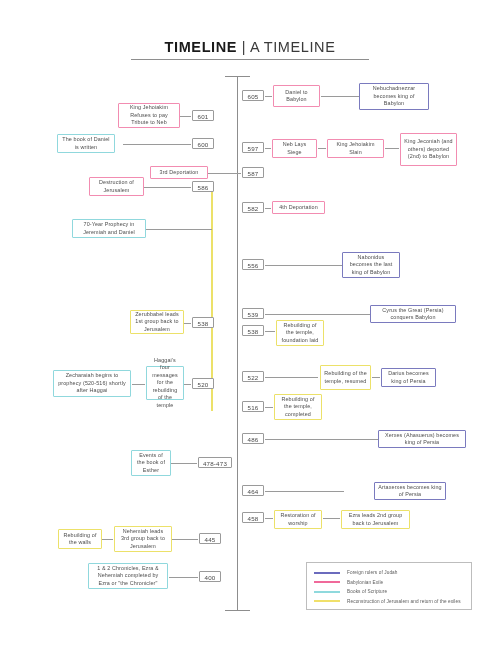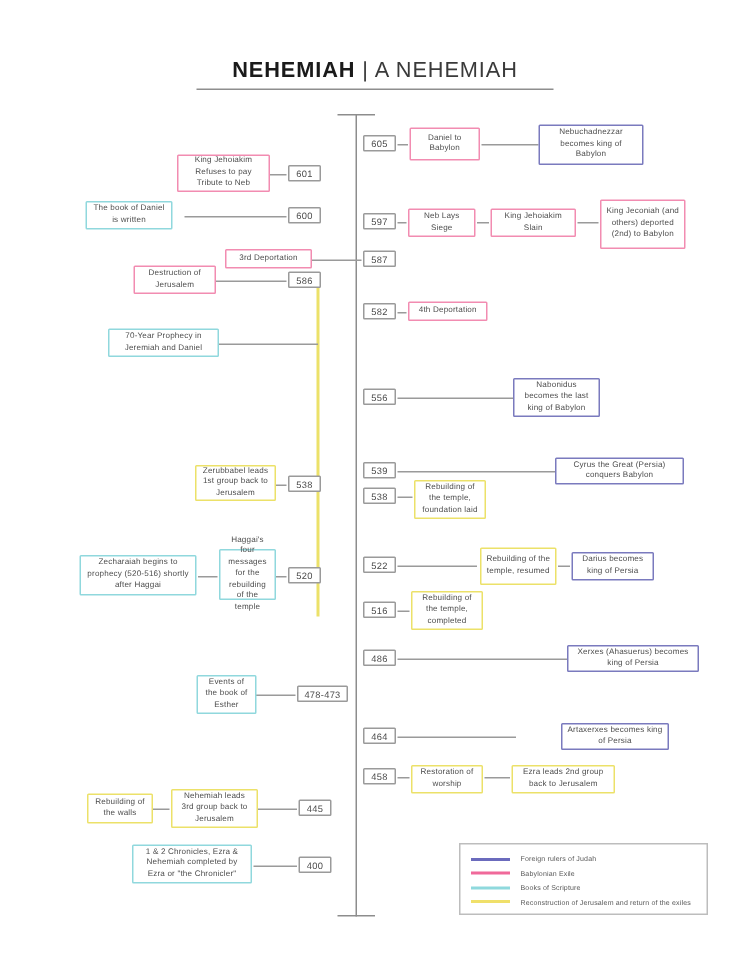--- a/index.html
+++ b/index.html
@@ -147,21 +147,21 @@
     letter-spacing: 0.1px;
     white-space: nowrap;
   }
 </style>
 </head>
 <body>
 
 <div id="page">
 
   <div id="title-block">
-    <span id="title-text"><span class="bold">NEHEMIAH</span><span class="sep"> | </span><span class="sep">A NEHEMIAH</span></span>
+    <span id="title-text"><span class="bold">TIMELINE</span><span class="sep"> | </span><span class="sep">A TIMELINE</span></span>
     <div id="title-rule"></div>
   </div>
 
   <div id="axis-line"></div>
   <div class="axis-cap" id="axis-cap-top"></div>
   <div class="axis-cap" id="axis-cap-bottom"></div>
   <div id="yellow-spine"></div>
 
   <div class="year" style="left:242px; top:90px; width:22px;">605</div>
   <div class="conn" style="left:265px; top:95.5px; width:7px;"></div>

